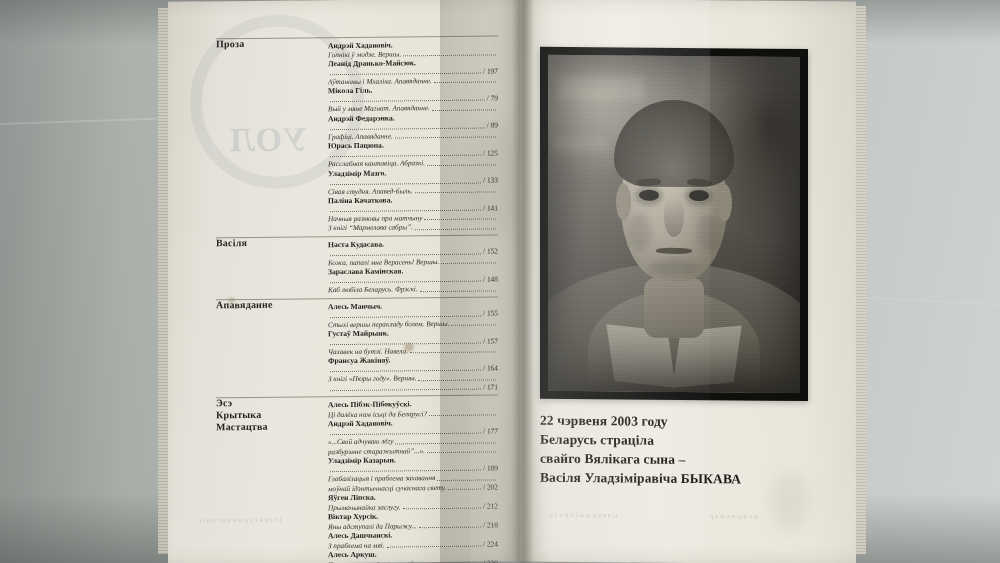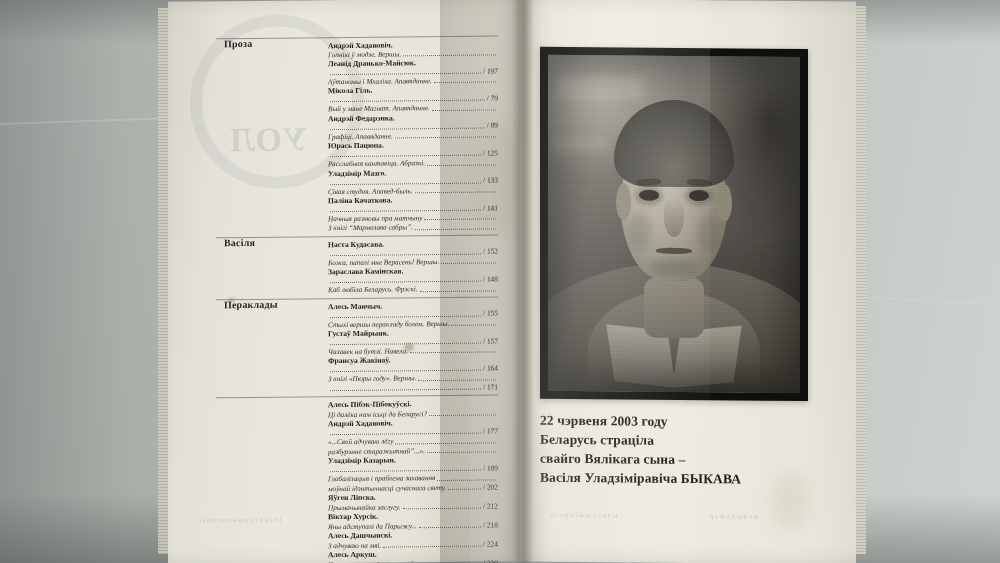--- a/index.html
+++ b/index.html
@@ -130,21 +130,21 @@
     color: #2a2722;
   }
 
   .toc-section {
     position: relative;
     margin-bottom: 3px;
   }
 
   .toc-heading {
     position: absolute;
-    left: 8px;
+    left: 0;
     width: 78px;
     font-family: "Liberation Serif", serif;
     font-weight: bold;
     font-size: 10px;
     letter-spacing: 0.2px;
     color: #272420;
     line-height: 12px;
   }
 
   .toc-entries {
@@ -596,21 +596,21 @@
                 <div class="entry-title-row">
                   <span class="entry-title">Каб любіла Беларусь. Фрэскі.</span>
                   <span class="dots"></span>
                   <span class="page-num"></span>
                 </div>
               </div>
             </div>
           </div>
           <div class="toc-section">
             <div class="toc-heading">
-              <div>Пераклады</div>
+              <div>Апавяданне</div>
             </div>
             <div class="rule"></div>
             <div class="toc-entries">
               <div class="entry">
                 <div class="entry-author">Алесь Манчыч.</div>
                 <div class="entry-title-row">
                   <span class="entry-title"></span>
                   <span class="dots"></span>
                   <span class="page-num">/ 155</span>
                 </div>
@@ -655,20 +655,25 @@
               <div class="entry">
                 <div class="entry-title-row">
                   <span class="entry-title"></span>
                   <span class="dots"></span>
                   <span class="page-num">/ 171</span>
                 </div>
               </div>
             </div>
           </div>
           <div class="toc-section">
+            <div class="toc-heading">
+              <div>Эсэ</div>
+              <div>Крытыка</div>
+              <div>Мастацтва</div>
+            </div>
             <div class="rule"></div>
             <div class="toc-entries">
               <div class="entry">
                 <div class="entry-author">Алесь Пібэк-Пібокуўскі.</div>
               </div>
               <div class="entry">
                 <div class="entry-title-row">
                   <span class="entry-title">Ці далёка нам ісьці да Беларусі?</span>
                   <span class="dots"></span>
                   <span class="page-num"></span>
@@ -736,21 +741,21 @@
                   <span class="entry-title">Яны адступалі да Парыжу...</span>
                   <span class="dots"></span>
                   <span class="page-num">/ 218</span>
                 </div>
               </div>
               <div class="entry">
                 <div class="entry-author">Алесь Дашчынскі.</div>
               </div>
               <div class="entry">
                 <div class="entry-title-row">
-                  <span class="entry-title">З адчуваю на мяі.</span>
+                  <span class="entry-title">З праблема на мяі.</span>
                   <span class="dots"></span>
                   <span class="page-num">/ 224</span>
                 </div>
               </div>
               <div class="entry">
                 <div class="entry-author">Алесь Аркуш.</div>
               </div>
               <div class="entry">
                 <div class="entry-title-row">
                   <span class="entry-title">Полацк жывы літаратурай.</span>

